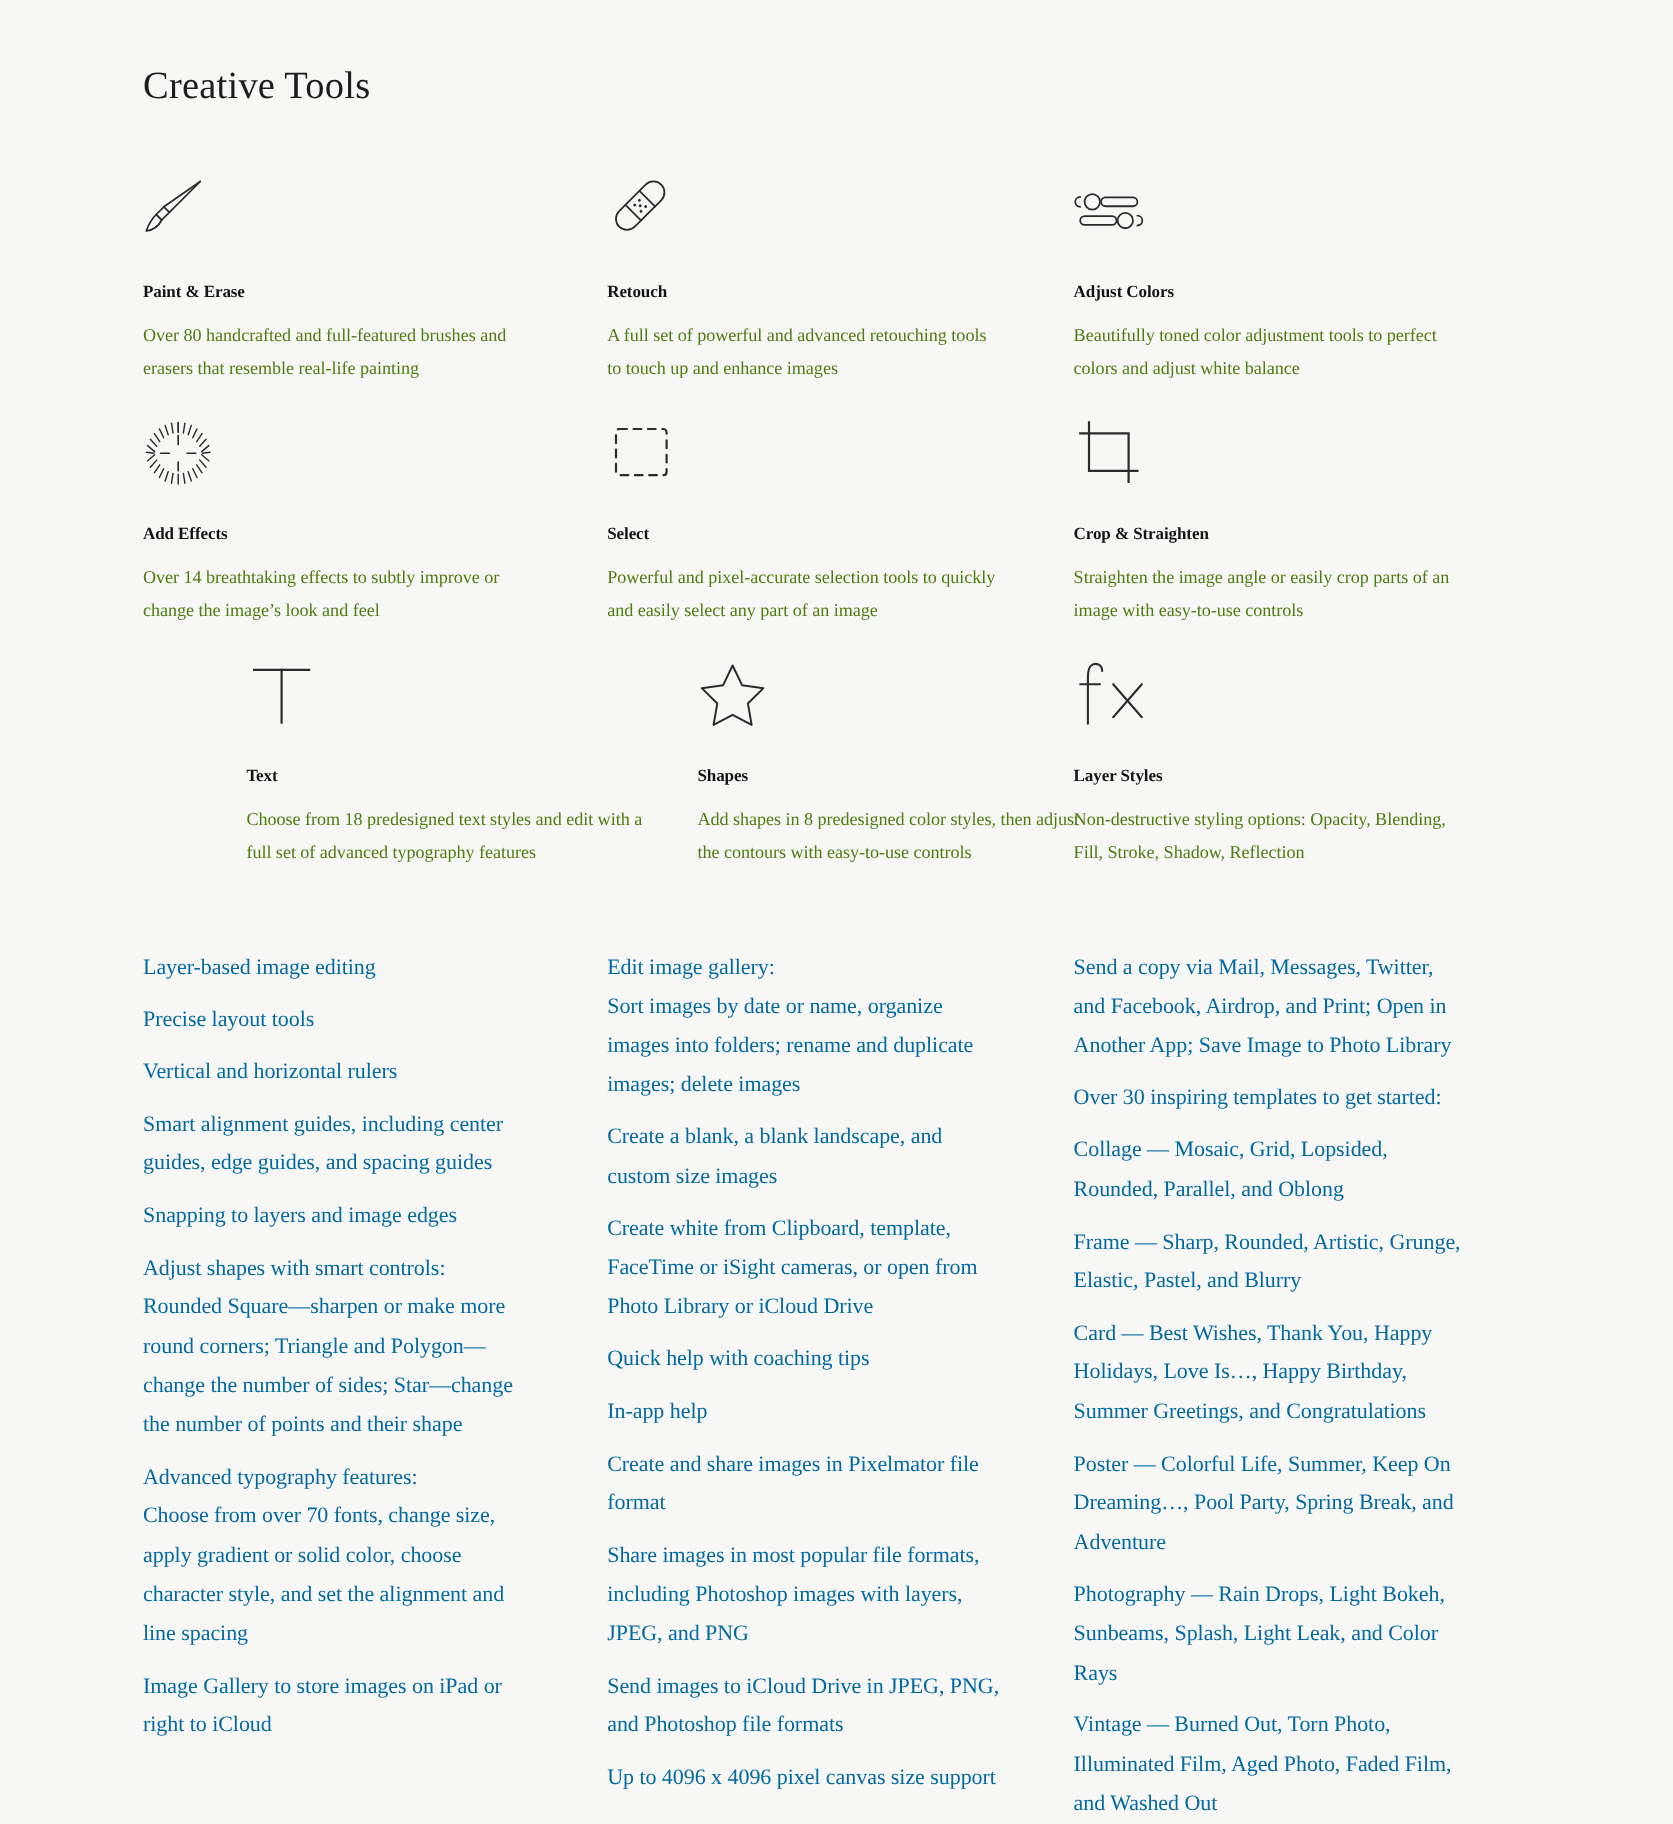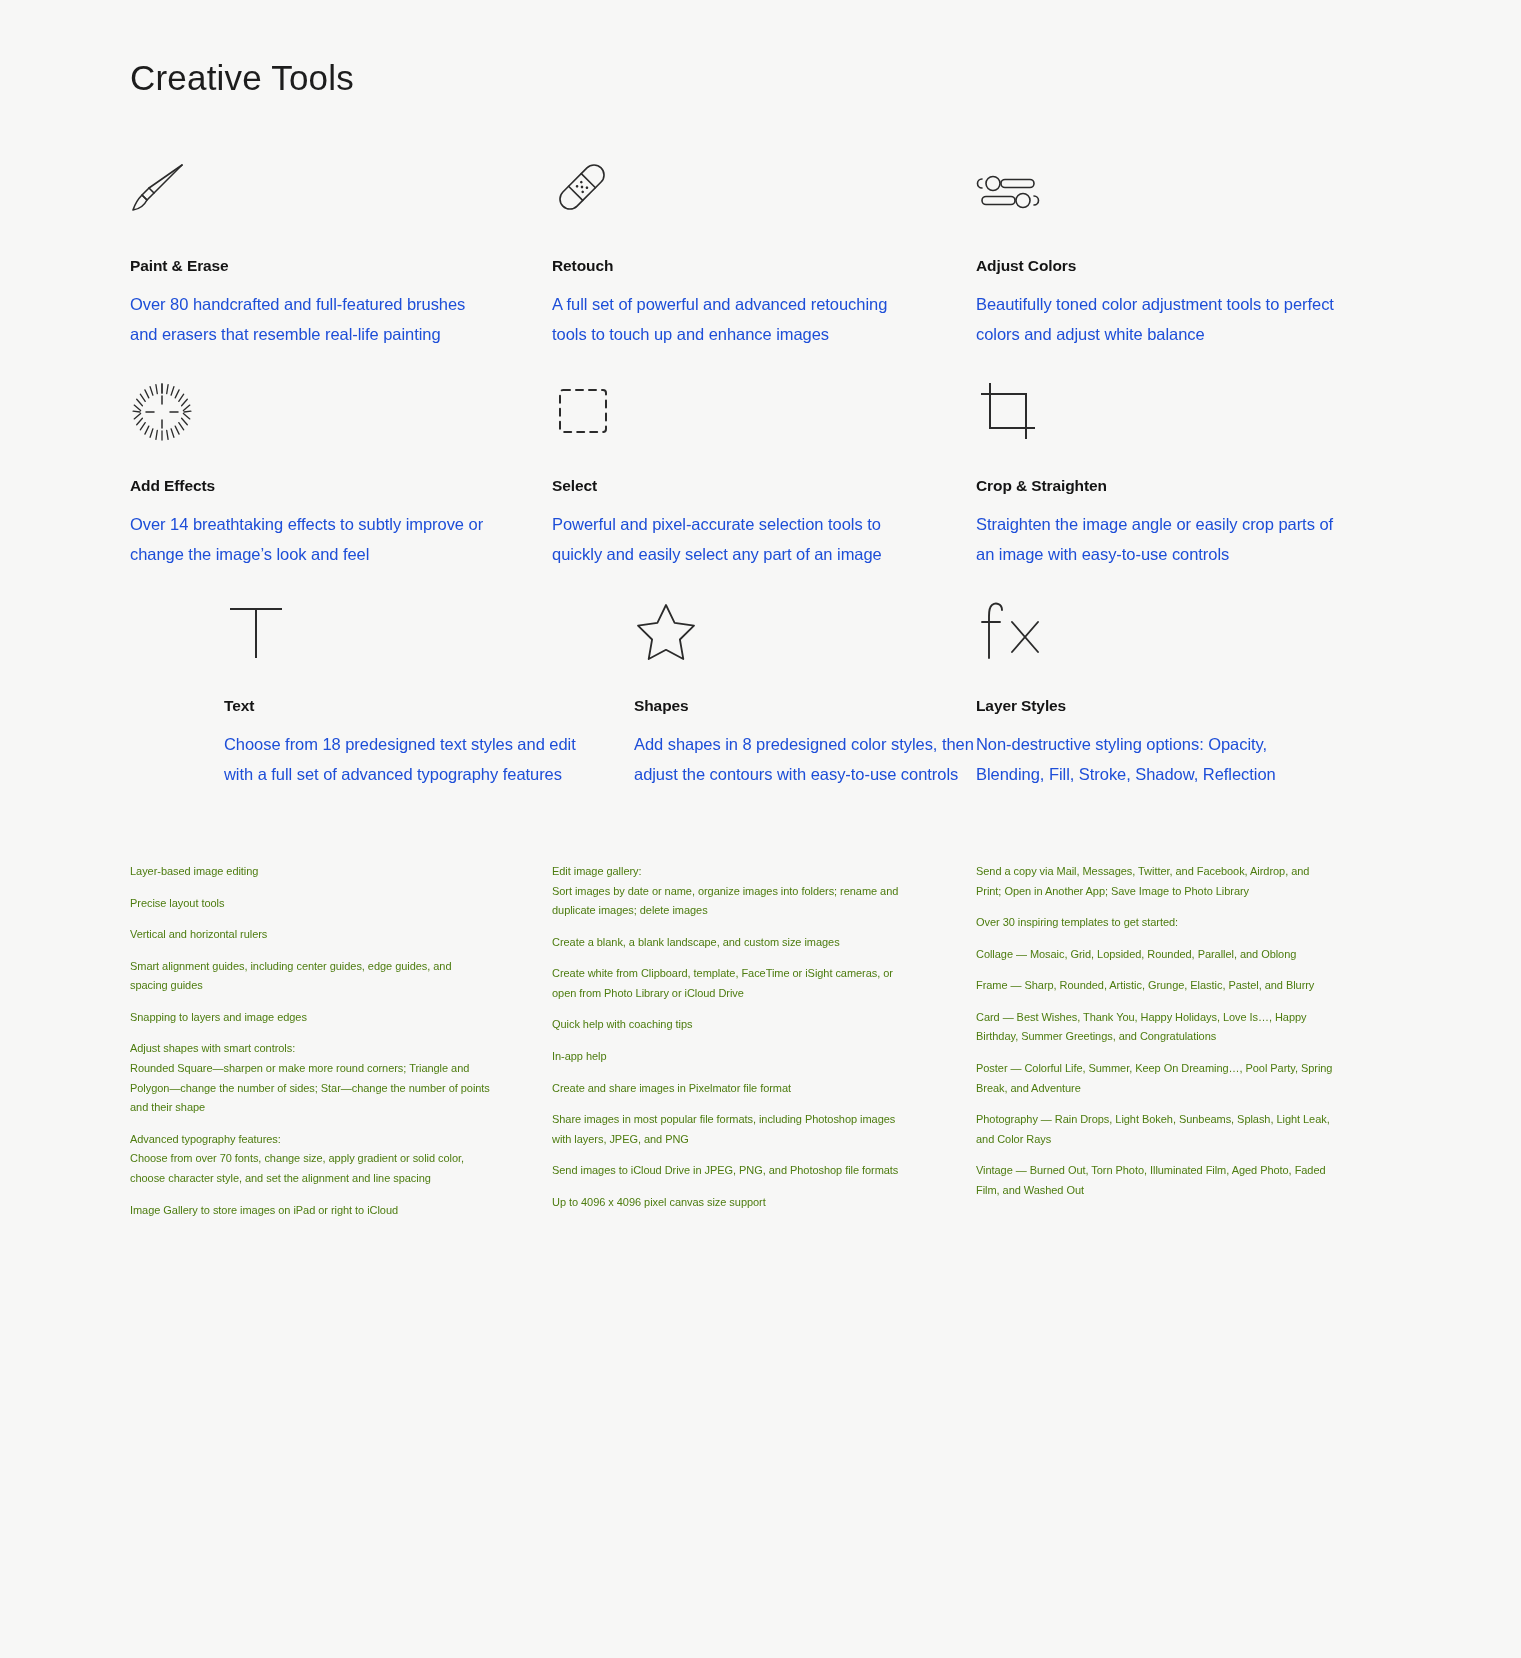--- a/index.html
+++ b/index.html
@@ -14,20 +14,21 @@
     color: #1b1b1b;
     -webkit-font-smoothing: antialiased;
   }
 
   .page {
     position: relative;
     width: 1521px;
     min-height: 1658px;
     box-sizing: border-box;
     padding: 0;
+    font-family: Liberation Serif, serif;
   }
 
   
   .page-title {
     position: absolute;
     left: 130px;
     top: 57px;
     font-size: 35px;
     font-weight: 300;
     letter-spacing: 0.2px;
@@ -75,21 +76,21 @@
     font-size: 15.5px;
     font-weight: bold;
     color: #141414;
     line-height: 1.3;
     margin-bottom: 14px;
     letter-spacing: -0.1px;
   }
   .feature-desc {
     font-size: 16.5px;
     font-weight: normal;
-    color: #1d4ed8;
+    color: #4d7c0f;
     line-height: 1.78;
     letter-spacing: -0.05px;
   }
 
   
   .lists {
     position: absolute;
     top: 862px;
     left: 0;
     width: 1521px;
@@ -97,23 +98,23 @@
   .list-col {
     position: absolute;
     top: 0;
     width: 360px;
   }
   .list-col.lc-a { left: 130px; }
   .list-col.lc-b { left: 552px; width: 360px; }
   .list-col.lc-c { left: 976px; width: 360px; }
 
   .list-item {
-    font-size: 11px;
+    font-size: 20px;
     line-height: 1.78;
-    color: #4d7c0f;
+    color: #0369a1;
     margin-bottom: 12px;
     letter-spacing: -0.05px;
     white-space: pre-line;
   }
 </style>
 </head>
 <body>
 
 <div class="page">
 

